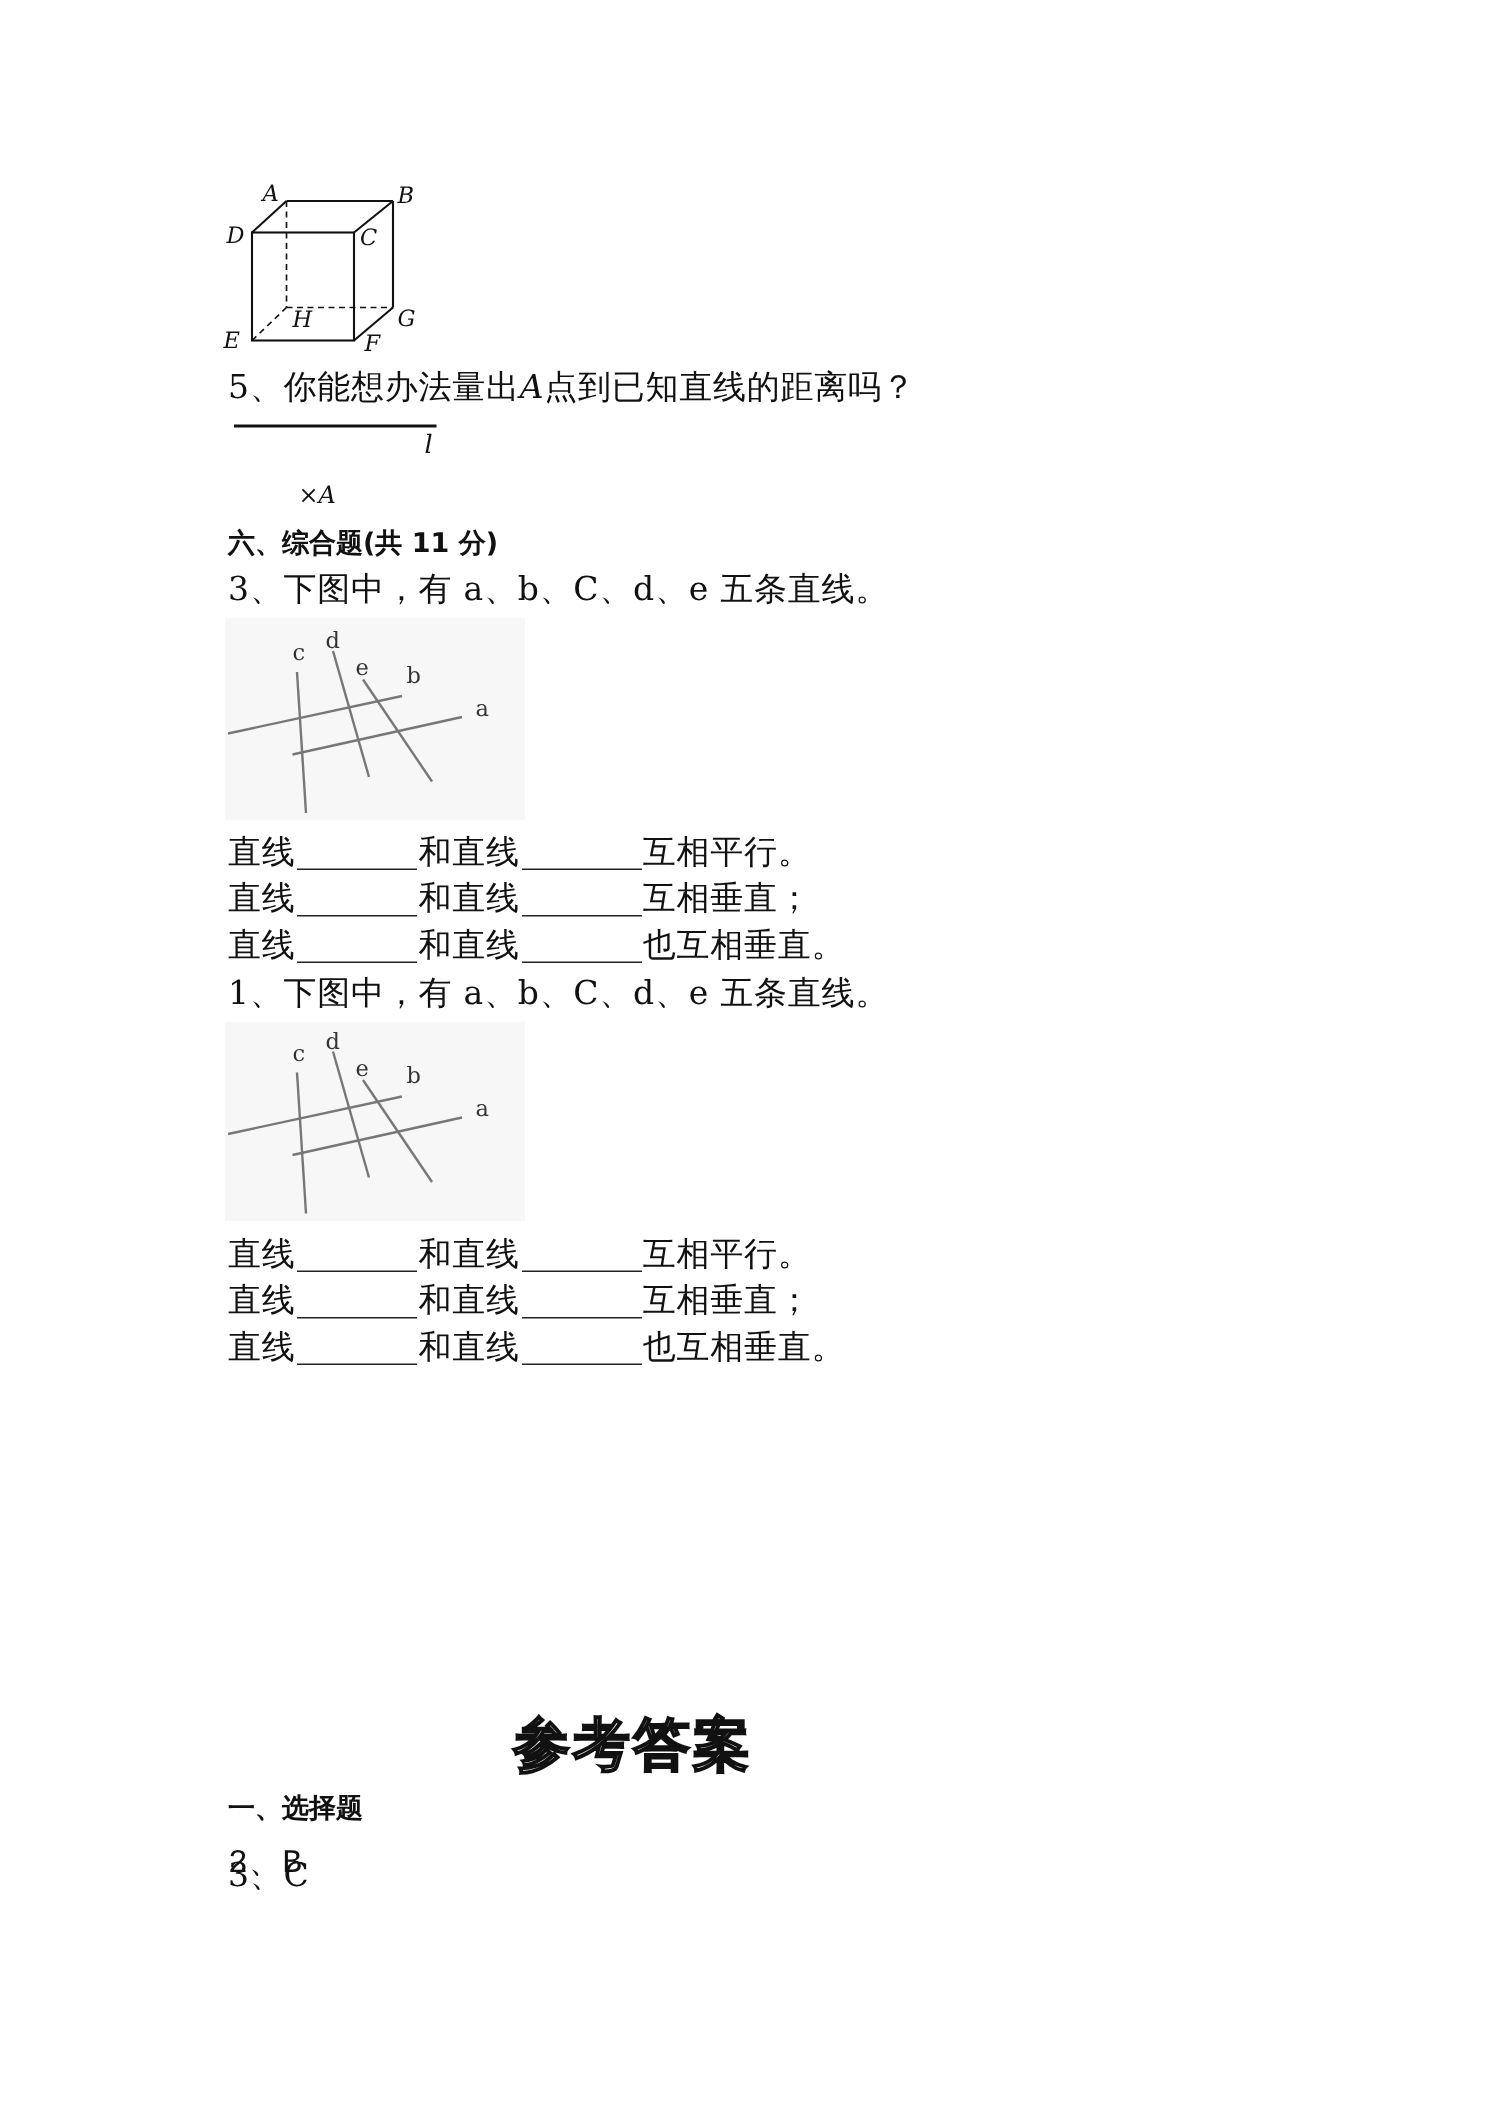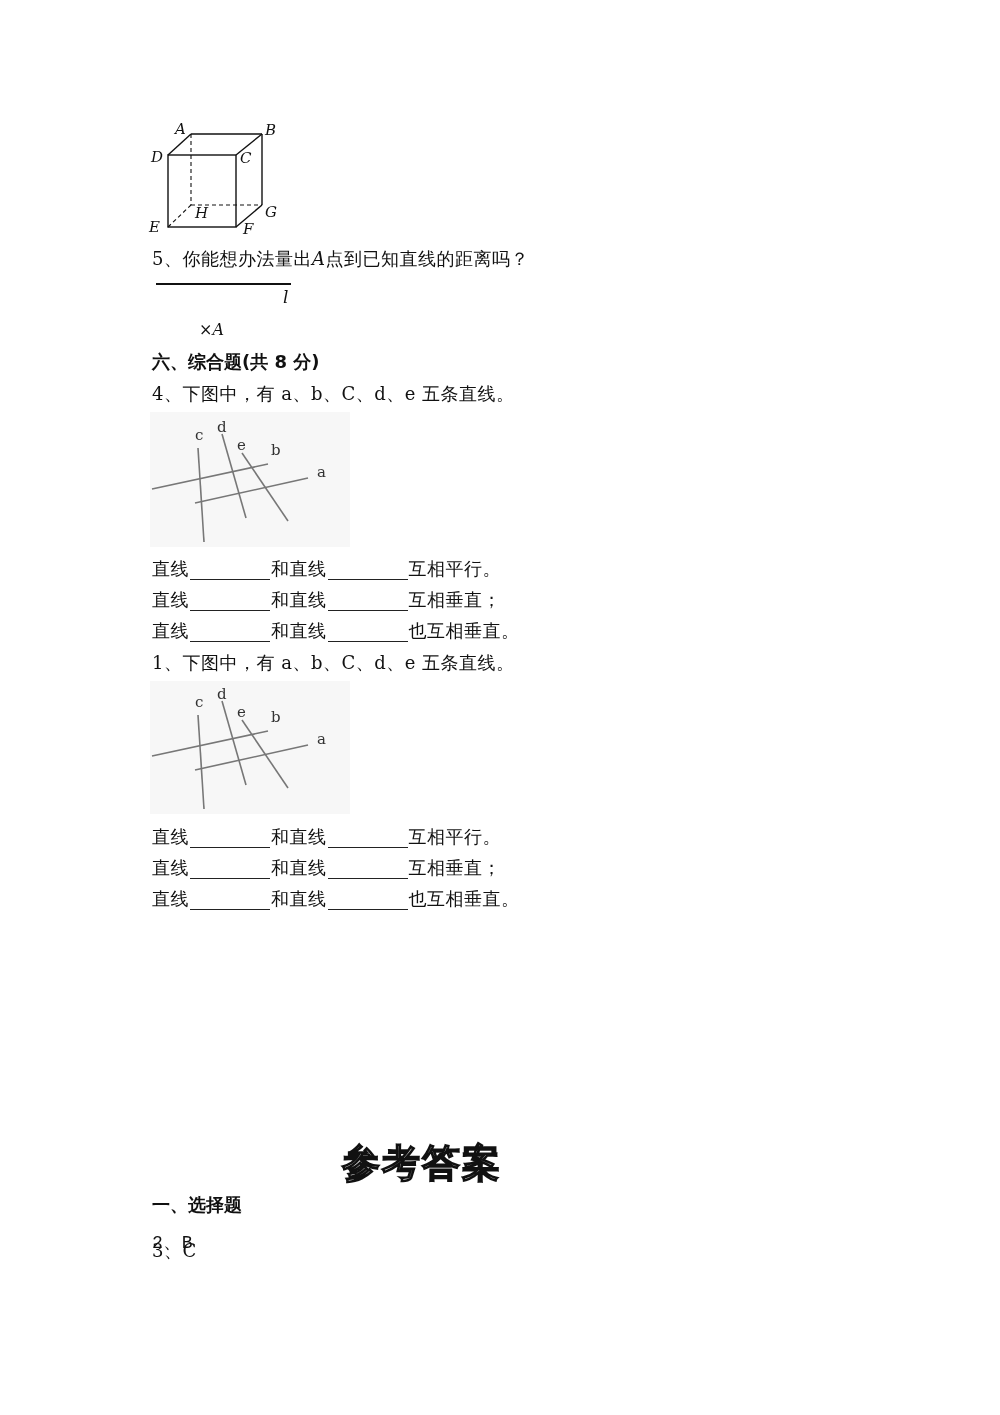--- a/index.html
+++ b/index.html
@@ -1,19 +1,19 @@
 <!DOCTYPE html>
 <html><head>
 <meta charset="utf-8">
 <style>
   html, body { margin: 0; padding: 0; background: #ffffff; }
   body { width: 1000px; height: 1415px; position: relative; overflow: hidden;
          font-family: "DejaVu Serif", "Liberation Serif", serif; color: #111; }
   .abs { position: absolute; }
-  .txt { font-size: 18px; line-height: 22px; white-space: nowrap; letter-spacing: 0.5px; }
+  .txt { font-size: 22px; line-height: 22px; white-space: nowrap; letter-spacing: 0.5px; }
   .bold { font-family: "DejaVu Sans", "Liberation Sans", sans-serif; font-weight: bold; font-size: 18px; }
   .ital { font-style: italic; }
   .blank { display: inline-block; width: 80px; border-bottom: 1.3px solid #222; height: 18px; vertical-align: bottom; margin: 0 1px; }
   .title { font-family: "DejaVu Sans", "Liberation Sans", sans-serif; font-weight: bold; font-size: 38px;
            color: #fff; -webkit-text-stroke: 1.4px #111; letter-spacing: 2px; }
   svg text { font-family: "DejaVu Serif", "Liberation Serif", serif; }
 </style>
 </head>
 <body>
 
@@ -48,22 +48,22 @@
 
 <div class="abs txt" style="left:152px;top:248px;">
   <span>5、</span><span>你能想办法量出</span><span class="ital">A</span><span>点到已知直线的距离吗？</span>
 </div>
 <div class="abs" style="left:156px;top:283px;width:135px;height:0;border-top:2px solid #111;"></div>
 <div class="abs ital" style="left:283px;top:287px;font-size:17px;">l</div>
 <div class="abs" style="left:199px;top:320px;font-size:16px;">
   <span>×</span><span class="ital">A</span>
 </div>
 
-<div class="abs bold" style="left:152px;top:350px;">六、综合题(共 8 分)</div>
-<div class="abs txt" style="left:152px;top:383px;">4、下图中，有 a、b、C、d、e 五条直线。</div>
+<div class="abs bold" style="left:152px;top:350px;">六、综合题(共 11 分)</div>
+<div class="abs txt" style="left:152px;top:383px;">3、下图中，有 a、b、C、d、e 五条直线。</div>
 
 <svg class="abs" style="left:150px;top:412px;" width="200" height="135" viewBox="0 0 200 135">
   <rect width="200" height="135" fill="#f7f7f7"></rect>
   <g stroke="#777" stroke-width="1.6" fill="none">
     <line x1="2" y1="77" x2="118" y2="52"></line>
     <line x1="45" y1="91" x2="158" y2="66"></line>
     <line x1="48" y1="36" x2="54" y2="130"></line>
     <line x1="72" y1="22" x2="96" y2="106"></line>
     <line x1="92" y1="41" x2="138" y2="109"></line>
   </g>

